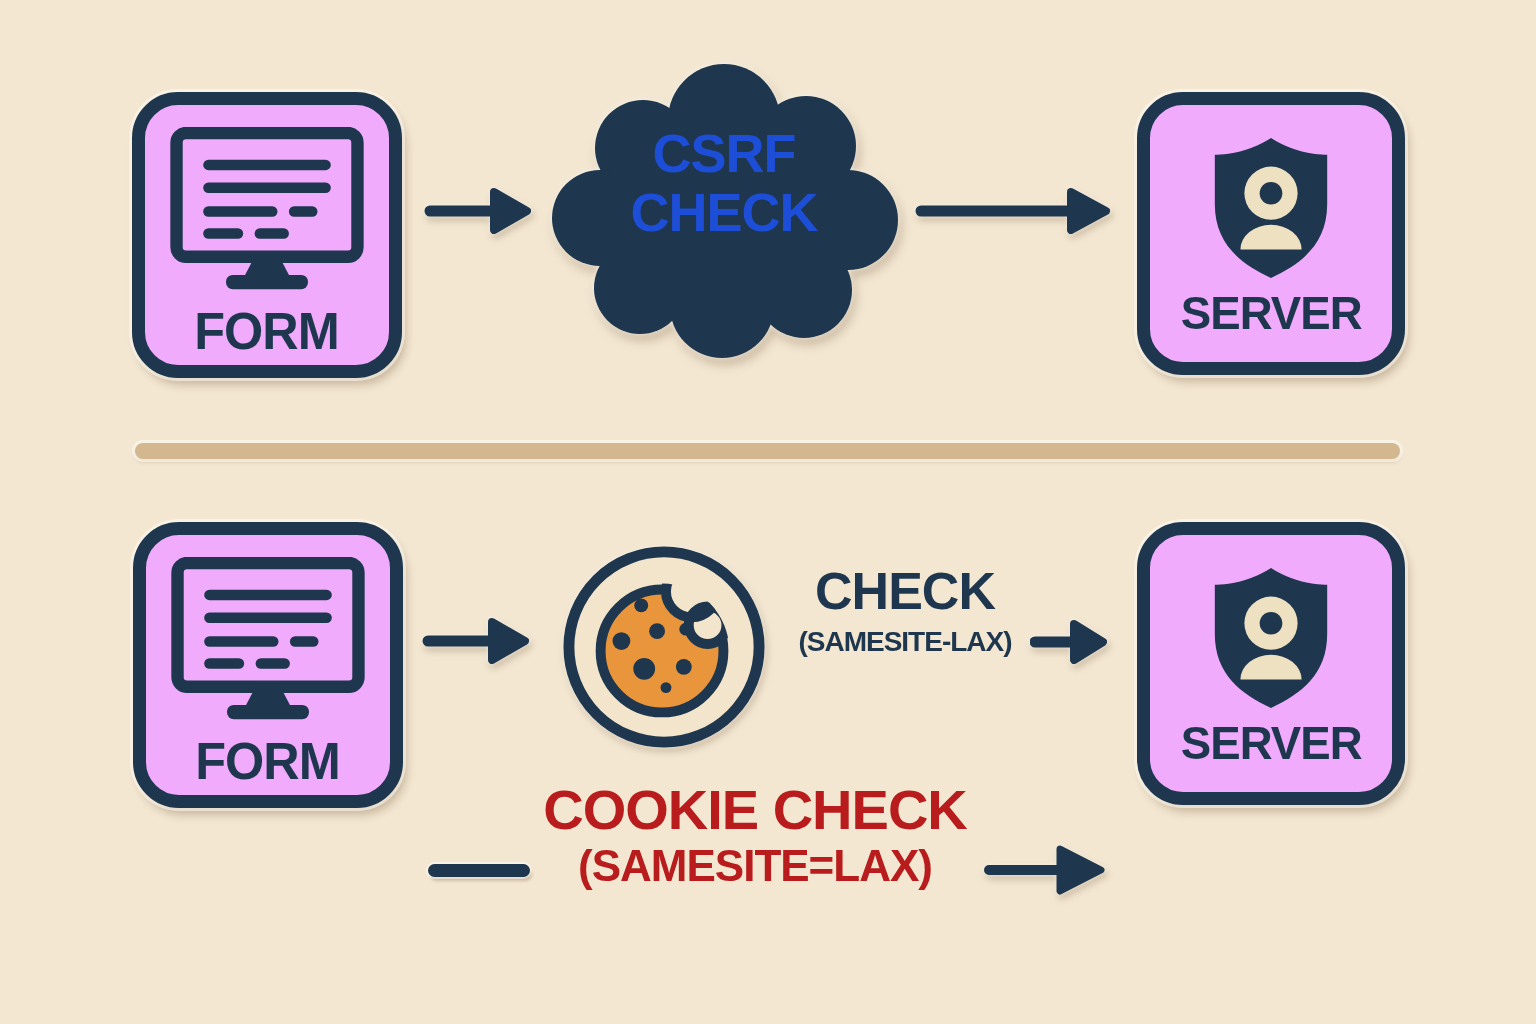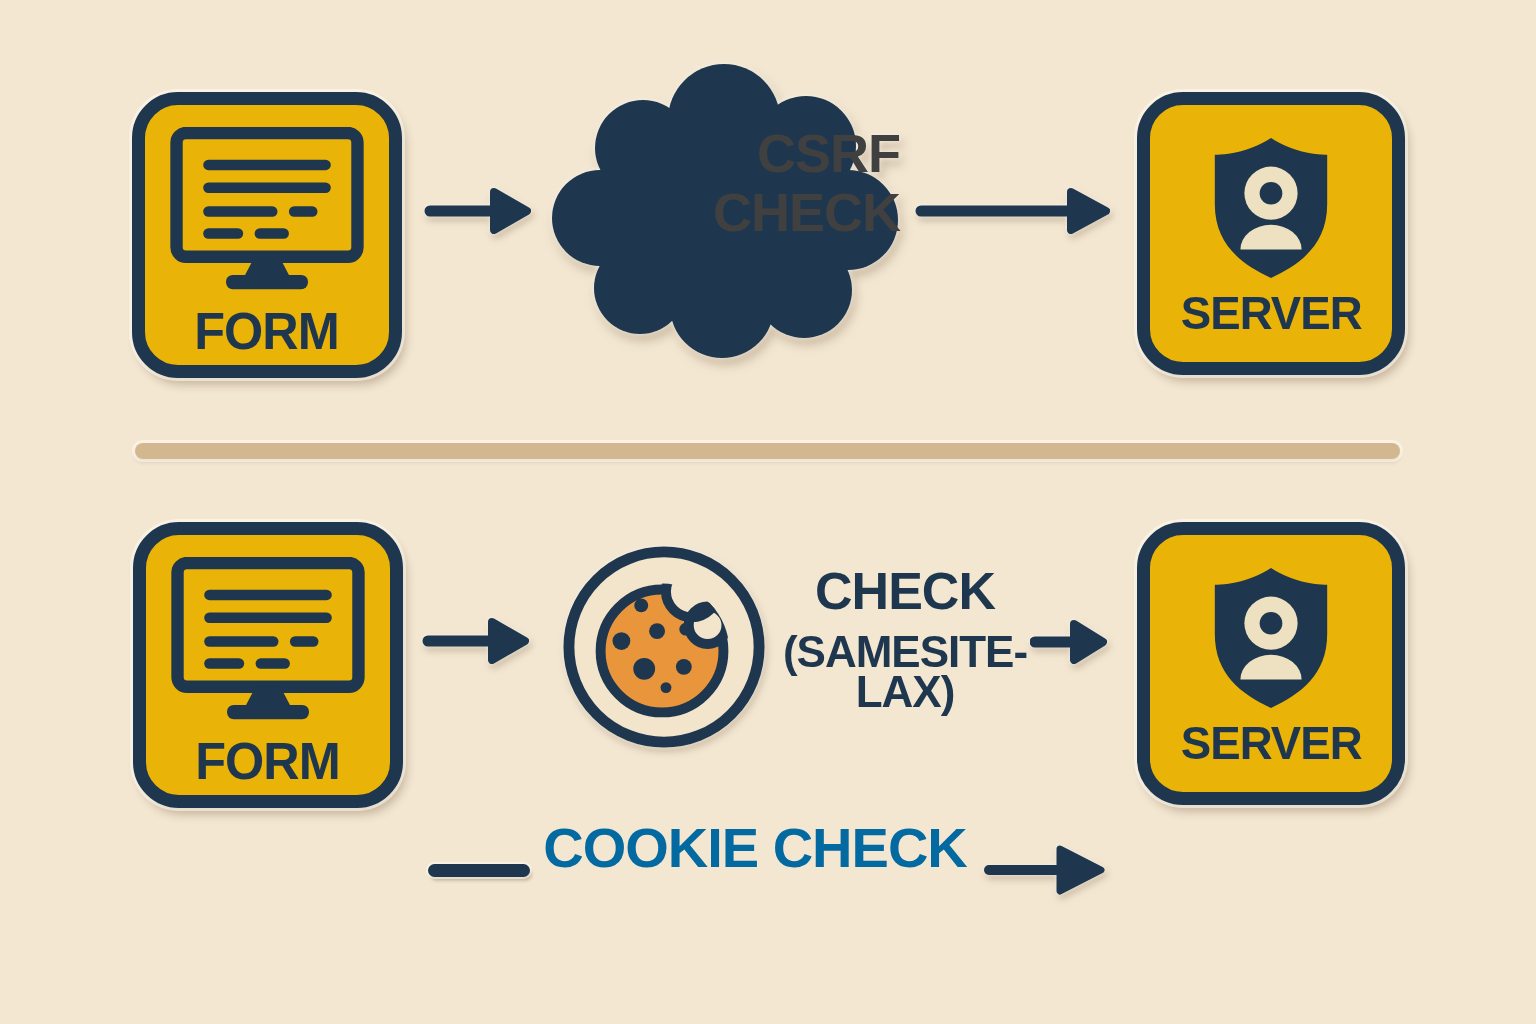--- a/index.html
+++ b/index.html
@@ -5,61 +5,61 @@
   html,body{margin:0;padding:0;background:#f3e7d2;}
   .stage{
     position:relative;width:1536px;height:1024px;overflow:hidden;
     background:#f3e7d2;
     font-family:"Liberation Sans",sans-serif;
   }
   .abs{position:absolute;}
   
   .node-box{
     position:absolute;width:270px;height:286px;box-sizing:border-box;
-    background:#eab308;border:13px solid #1e374e;border-radius:46px;
+    background:#f0abfc;border:13px solid #1e374e;border-radius:46px;
     display:flex;flex-direction:column;align-items:center;justify-content:flex-start;
     box-shadow:0 0 0 3px rgba(255,252,244,.55), 4px 7px 9px rgba(96,64,32,.28);
   }
   .node-box .icon-wrap{margin-top:22px;line-height:0;}
   .node-label{
     color:#1e374e;font-weight:bold;font-size:52px;letter-spacing:-1px;
     margin-top:2px;transform:scaleX(.97);
   }
   .server-box .node-label{font-size:47px;}
   
   .cloud-wrap{position:absolute;left:548px;top:58px;width:352px;height:306px;
     filter:drop-shadow(0 0 3px rgba(255,252,244,.8)) drop-shadow(3px 6px 5px rgba(96,64,32,.28));}
   .cloud-text{
-    position:absolute;left:0;top:66px;width:100%;text-align:right;
-    color:#404040;font-weight:bold;font-size:54px;line-height:59px;letter-spacing:-1px;
+    position:absolute;left:0;top:66px;width:100%;text-align:center;
+    color:#1d4ed8;font-weight:bold;font-size:54px;line-height:59px;letter-spacing:-1px;
   }
   
   .divider{
     position:absolute;left:135px;top:443px;width:1265px;height:16px;border-radius:8px;
     background:#d3b78e;box-shadow:0 0 0 3px rgba(255,252,244,.55), 0 3px 4px rgba(96,64,32,.18);
   }
   
   .arrow{position:absolute;line-height:0;
     filter:drop-shadow(0 0 2px rgba(255,252,244,.8)) drop-shadow(2px 4px 3px rgba(96,64,32,.25));}
   .dash{
     position:absolute;left:428px;top:864px;width:102px;height:13px;border-radius:7px;
     background:#1e374e;
     box-shadow:0 0 0 2px rgba(255,252,244,.5), 2px 4px 3px rgba(96,64,32,.25);
   }
   
   .cookie-check-label{
     position:absolute;left:745px;top:562px;width:320px;text-align:center;
     color:#1e374e;font-weight:bold;letter-spacing:-1px;
   }
   .cookie-check-label .l1,.cookie-check-label .l2{font-size:52px;line-height:58px;}
-  .cookie-check-label .l3{font-size:44px;line-height:40px;margin-top:12px;letter-spacing:-1px;}
+  .cookie-check-label .l3{font-size:28px;line-height:40px;margin-top:2px;letter-spacing:-1px;}
   
   .footer-label{
-    position:absolute;left:505px;top:818px;width:500px;text-align:center;
-    color:#0369a1;font-weight:bold;letter-spacing:-1px;
+    position:absolute;left:505px;top:780px;width:500px;text-align:center;
+    color:#b91c1c;font-weight:bold;letter-spacing:-1px;
   }
   .footer-label .l1{font-size:56px;line-height:60px;}
   .footer-label .l2{font-size:44px;line-height:52px;}
   .shape-shadow{filter:drop-shadow(0 0 2px rgba(255,252,244,.8)) drop-shadow(2px 4px 3px rgba(96,64,32,.25));}
 </style>
 </head>
 <body>
 
 <div class="stage">
 
@@ -205,20 +205,21 @@
         <path d="M39,118 A31,25 0 0 1 101,118 Z" fill="#eee1c1"></path>
       </svg>
     </span>
     <span class="node-label">SERVER</span>
   </div>
 
   <span class="dash"></span>
 
   <div class="footer-label">
     <div class="l1">COOKIE CHECK</div>
+    <div class="l2">(SAMESITE=LAX)</div>
   </div>
 
   <span class="arrow" style="left:984px;top:840px;">
     <svg width="124" height="60" viewBox="0 0 124 60">
       <path d="M5,30 H80" stroke="#1e374e" stroke-width="10" stroke-linecap="round" fill="none"></path>
       <path d="M76,9 L117,30 L76,51 Z" fill="#1e374e" stroke="#1e374e" stroke-width="7" stroke-linejoin="round"></path>
     </svg>
   </span>
 
 </div>

